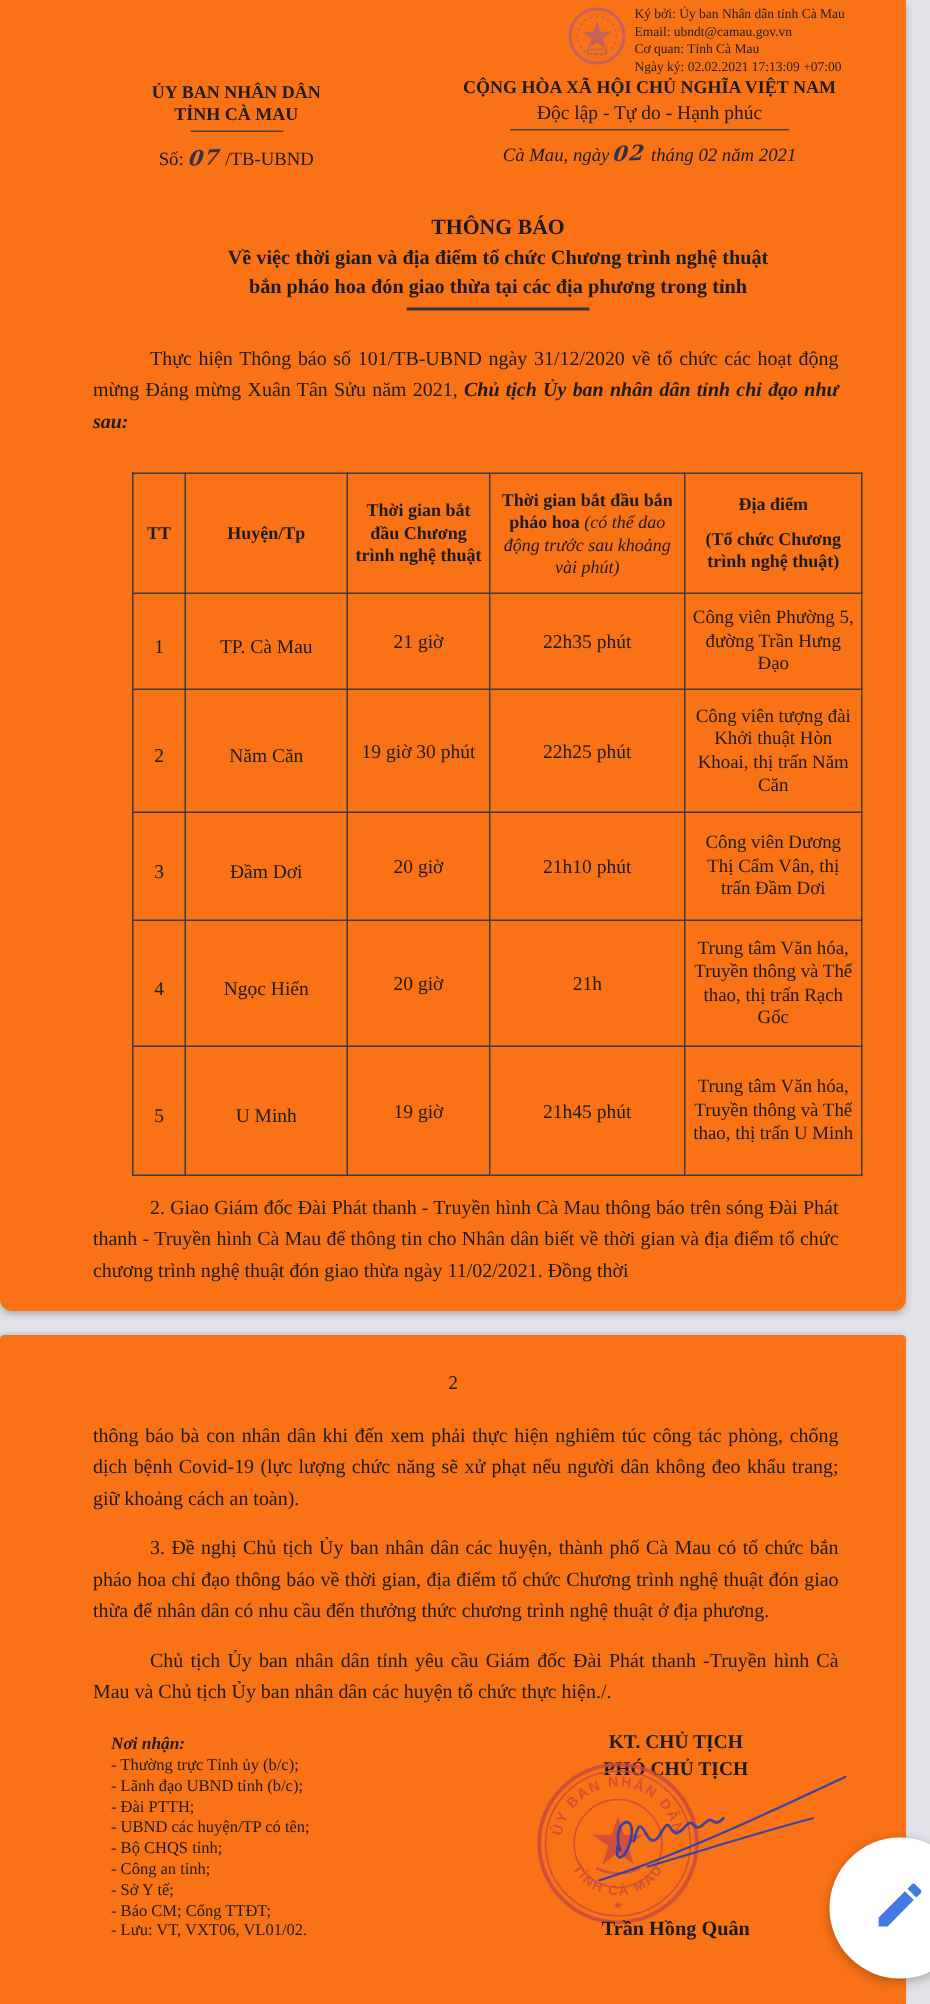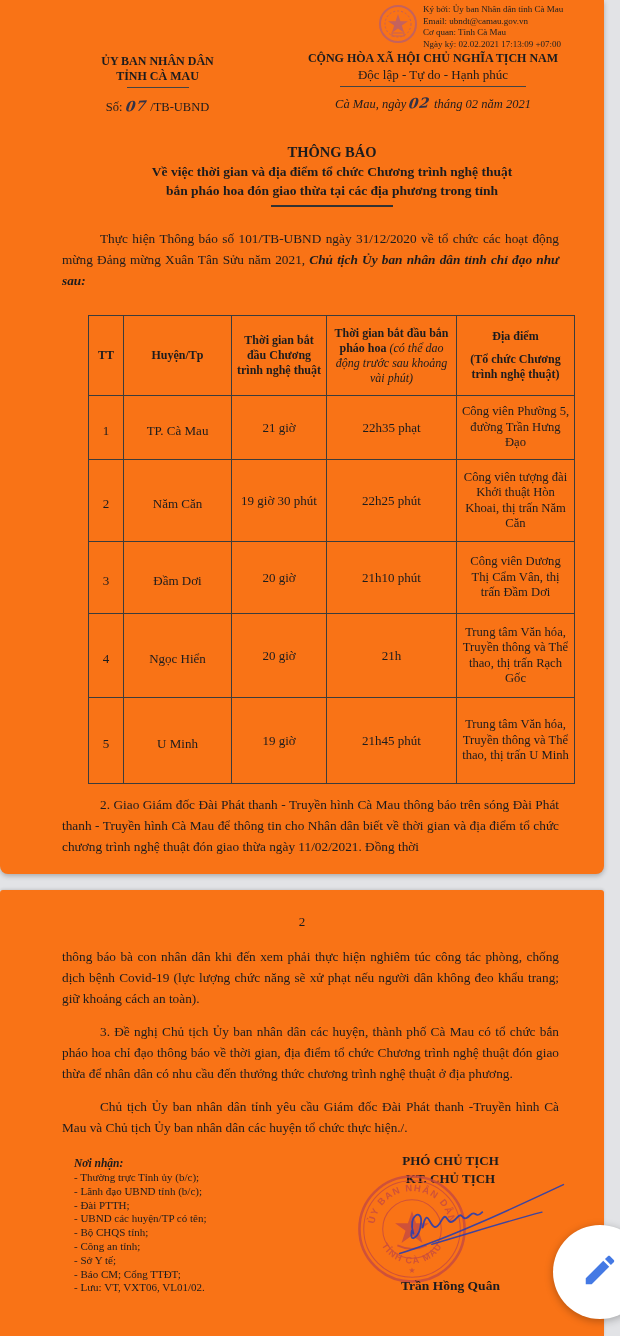--- a/index.html
+++ b/index.html
@@ -95,21 +95,21 @@
     <div class="org-line">TỈNH CÀ MAU</div>
     <div class="rule-small"></div>
     <div class="doc-no">
       <span>Số:</span>
       <span class="hand">07</span>
       <span>/TB-UBND</span>
     </div>
   </div>
 
   <div class="nat-col">
-    <div class="nat1">CỘNG HÒA XÃ HỘI CHỦ NGHĨA TỊCH NAM</div>
+    <div class="nat1">CỘNG HÒA XÃ HỘI CHỦ NGHĨA VIỆT NAM</div>
     <div class="nat2">Độc lập - Tự do - Hạnh phúc</div>
     <div class="rule-mid"></div>
     <div class="date-line">
       <span>Cà Mau, ngày</span>
       <span class="hand">02</span>
       <span>tháng 02 năm 2021</span>
     </div>
   </div>
 
   <div class="title-block">
@@ -136,21 +136,21 @@
         <th class="h">TT</th>
         <th class="h">Huyện/Tp</th>
         <th class="h">Thời gian bắt đầu Chương trình nghệ thuật</th>
         <th class="h"><span>Thời gian bắt đầu bắn pháo hoa </span><span class="h-italic">(có thể dao động trước sau khoảng vài  phút)</span></th>
         <th class="h"><span>Địa điểm</span><span class="h-gap">(Tổ chức Chương trình nghệ thuật)</span></th>
       </tr>
       <tr class="r1">
         <td class="tt">1</td>
         <td class="dist">TP. Cà Mau</td>
         <td class="time">21 giờ</td>
-        <td class="time">22h35 phạt</td>
+        <td class="time">22h35 phút</td>
         <td class="loc">Công viên Phường 5, đường Trần Hưng Đạo</td>
       </tr>
       <tr class="r2">
         <td class="tt">2</td>
         <td class="dist">Năm Căn</td>
         <td class="time">19 giờ 30 phút</td>
         <td class="time">22h25 phút</td>
         <td class="loc">Công viên tượng đài Khởi thuật Hòn Khoai, thị trấn Năm Căn</td>
       </tr>
       <tr class="r3">
@@ -200,22 +200,22 @@
     <div class="recip-item">- Đài PTTH;</div>
     <div class="recip-item">- UBND các huyện/TP có tên;</div>
     <div class="recip-item">- Bộ CHQS tỉnh;</div>
     <div class="recip-item">- Công an tỉnh;</div>
     <div class="recip-item">- Sở Y tế;</div>
     <div class="recip-item">- Báo CM; Cổng TTĐT;</div>
     <div class="recip-item">- Lưu: VT, VXT06, VL01/02.</div>
   </div>
 
   <div class="sig-head">
+    <div>KT. CHỦ TỊCH</div>
     <div>PHÓ CHỦ TỊCH</div>
-    <div>KT. CHỦ TỊCH</div>
   </div>
 
   <div class="stamp-wrap">
     <svg width="112" height="112" viewBox="0 0 130 130" opacity="0.82">
       <circle cx="65" cy="65" r="61" fill="none" stroke="#c64a41" stroke-width="3"></circle>
       <circle cx="65" cy="65" r="56" fill="none" stroke="#c64a41" stroke-width="1.2"></circle>
       <circle cx="65" cy="65" r="34" fill="none" stroke="#c64a41" stroke-width="1.2"></circle>
       <path id="arcTop" d="M 21,65 A 44,44 0 0 1 109,65" fill="none"></path>
       <path id="arcBot" d="M 25,65 A 40,40 0 0 0 105,65" fill="none"></path>
       <text font-size="11" font-weight="bold" fill="#c64a41" letter-spacing="1.5" font-family="Liberation Sans, sans-serif">

